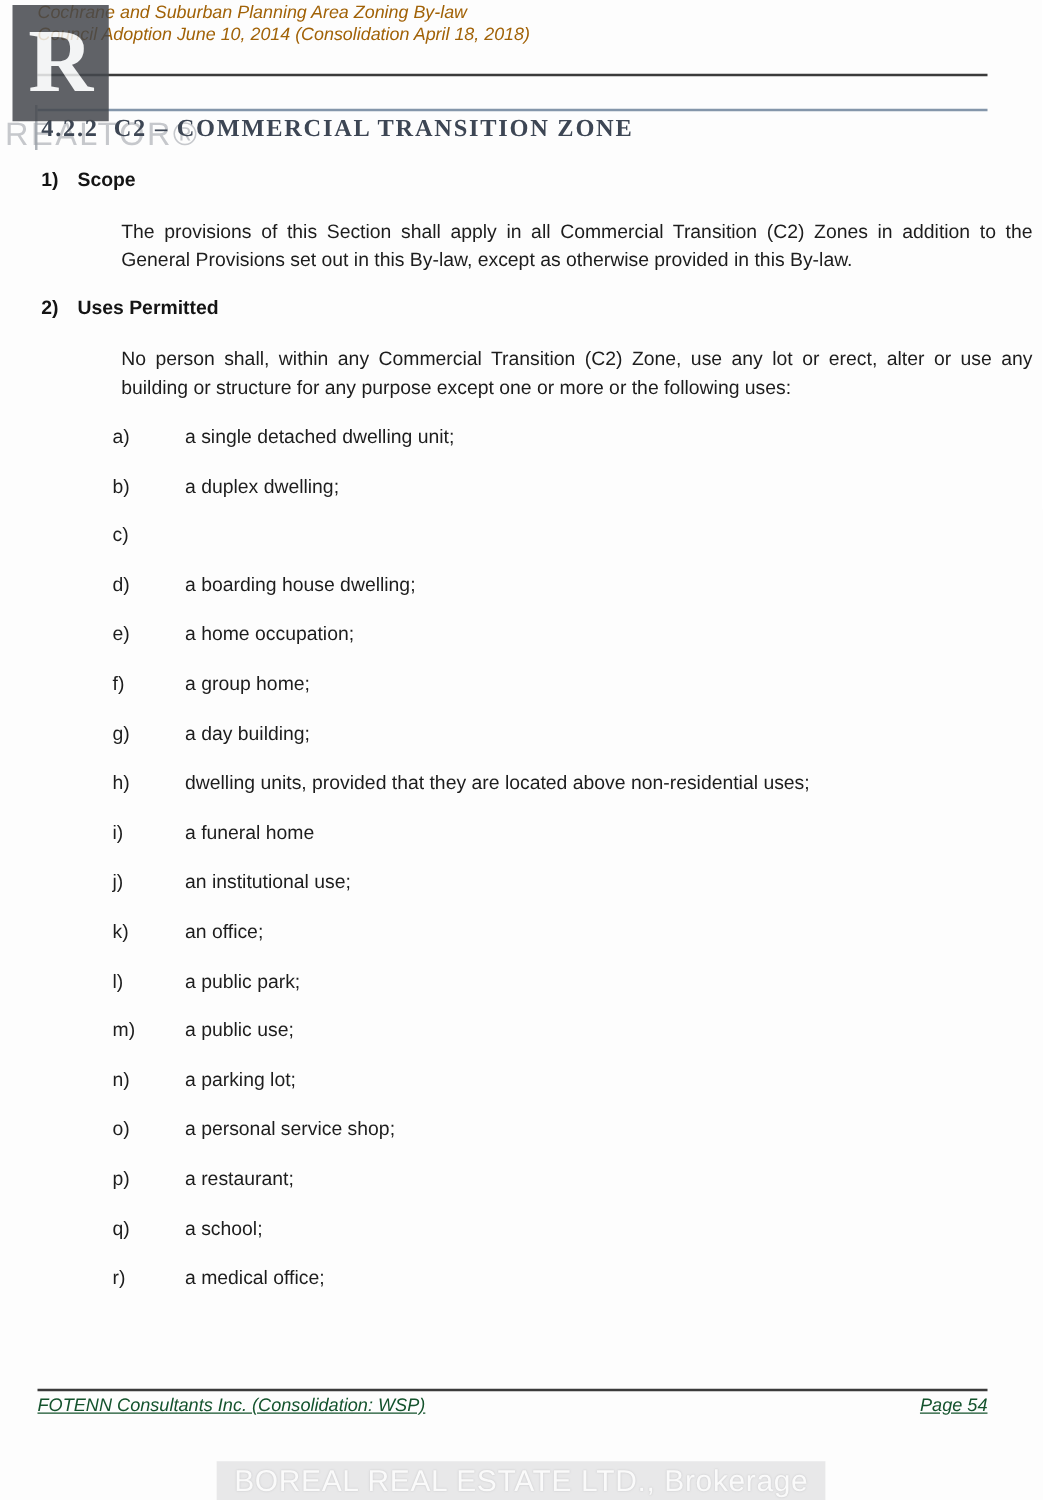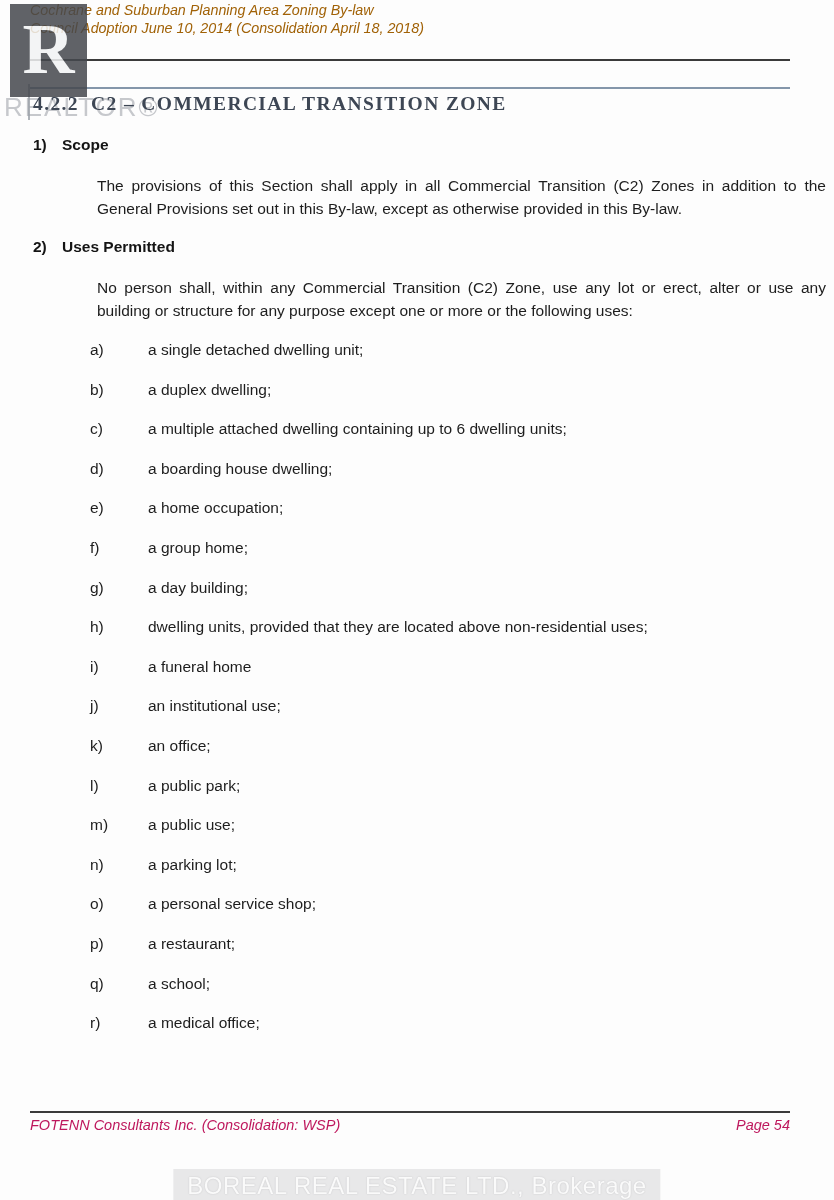--- a/index.html
+++ b/index.html
@@ -160,22 +160,23 @@
     z-index: 2;
   }
   .footer {
     position: absolute;
     left: 30px; top: 1117px;
     width: 760px;
     display: flex;
     justify-content: space-between;
     font-size: 14.5px;
     font-style: italic;
-    color: #be185d;
-    z-index: 2;
+    color: #14532d;
+    z-index: 2;
+    text-decoration: underline;
   }
 </style>
 </head>
 <body>
 
 <div class="page">
 
   <div class="wm-realtor">REALTOR®</div>
   <div class="wm-vline"></div>
   <div class="wm-logo">
@@ -209,21 +210,20 @@
     <div class="list-item">
         <span class="letter">a)</span>
         <span>a single detached dwelling unit;</span>
       </div>
     <div class="list-item">
         <span class="letter">b)</span>
         <span>a duplex dwelling;</span>
       </div>
     <div class="list-item">
         <span class="letter">c)</span>
-        <span>a multiple attached dwelling containing up to 6 dwelling units;</span>
       </div>
     <div class="list-item">
         <span class="letter">d)</span>
         <span>a boarding house dwelling;</span>
       </div>
     <div class="list-item">
         <span class="letter">e)</span>
         <span>a home occupation;</span>
       </div>
     <div class="list-item">

